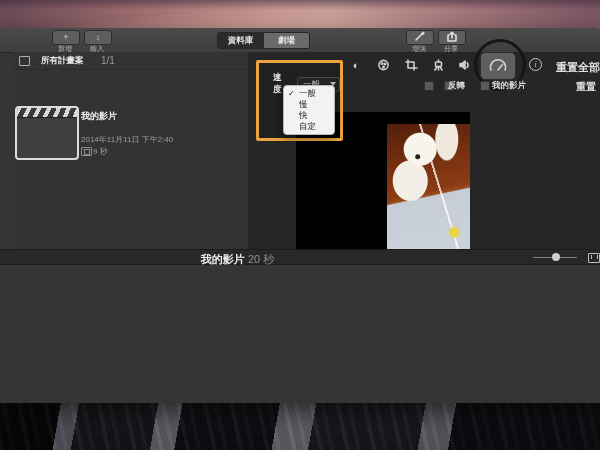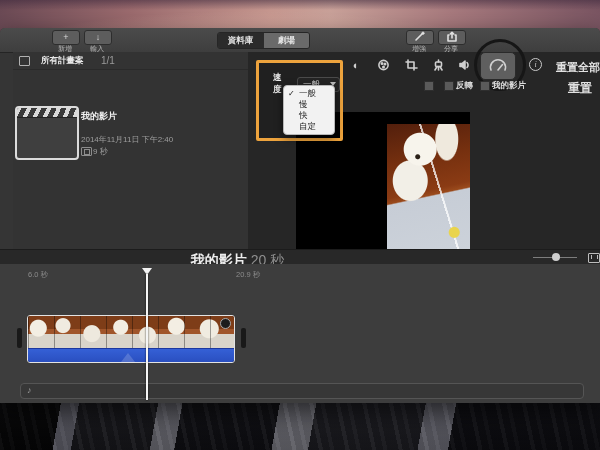--- a/index.html
+++ b/index.html
@@ -59,21 +59,21 @@
   
   .viewer-pane{left:248px;top:24px;width:352px;height:198px;background:#262626;}
   .vp-ic{top:6px;width:16px;height:14px;color:#cfcfcf;font-size:11px;text-align:center;line-height:14px;}
   .vp-ic svg{display:block;margin:1px auto;}
   .speedo-btn{left:232px;top:0px;width:34px;height:26px;background:#5f5f5f;border:1px solid #2a2a2a;border-radius:5px;}
   .speedo-btn svg{display:block;margin:4px auto;}
   .annot-circle{left:226px;top:-13px;width:46px;height:46px;border:3px solid #161616;border-radius:50%;}
   .info-btn{left:281px;top:6px;width:11px;height:11px;border:1.5px solid #c9c9c9;border-radius:50%;
     color:#c9c9c9;font-size:8px;line-height:11px;text-align:center;font-style:italic;font-family:"Liberation Serif",serif;}
   .reset-all{left:308px;top:8px;font-size:11px;color:#e2e2e2;font-weight:bold;}
-  .reset{left:320px;top:28px;font-size:12px;color:#e2e2e2;font-weight:bold;}
+  .reset{left:328px;top:28px;font-size:10px;color:#e2e2e2;font-weight:bold;}
   .chk{width:8px;height:8px;background:#5a5a5a;border:1px solid #2e2e2e;border-radius:1px;top:29px;}
   .chk-lbl{top:28px;font-size:8.5px;color:#dcdcdc;font-weight:bold;}
   
   .speed-box{left:8px;top:8px;width:81px;height:75px;border:3px solid #eda33d;border-radius:2px;background:rgba(0,0,0,.15);}
   .speed-row{left:14px;top:14px;height:14px;display:flex;align-items:center;}
   .speed-lbl{font-size:8.5px;color:#eee;font-weight:bold;}
   .speed-pop{width:38px;height:13px;background:#242424;border:1px solid #4a4a4a;border-radius:3px;
     font-size:8.5px;color:#ddd;line-height:13px;padding-left:5px;position:relative;}
   .speed-pop .chev{position:absolute;right:3px;top:4px;width:0;height:0;
     border-left:3px solid transparent;border-right:3px solid transparent;border-top:4px solid #bbb;}
@@ -88,21 +88,21 @@
       radial-gradient(circle at 37% 26%, #2a2017 0 2px, rgba(0,0,0,0) 3px),
       radial-gradient(circle at 40% 20%, #f7f4ec 0 16px, rgba(255,255,255,0) 17px),
       radial-gradient(ellipse at 72% 12%, #efe9dd 0 11px, rgba(255,255,255,0) 12px),
       radial-gradient(ellipse at 28% 45%, #f2efe7 0 17px, rgba(255,255,255,0) 18px),
       radial-gradient(circle at 81% 86%, #e9d44d 0 5px, rgba(0,0,0,0) 6px),
       linear-gradient(73deg, rgba(255,255,255,0) 0 58%, rgba(255,255,255,.75) 58% 59.5%, rgba(255,255,255,0) 60%),
       linear-gradient(168deg, #531f0c 0%, #76300f 30%, #8a3b14 52%, #9a4a1c 56%, #c7cdd6 57%, #ccd2da 100%);
   }
   
   .tl-head{left:0;top:221px;width:600px;height:14px;background:#282828;border-top:1px solid #1c1c1c;border-bottom:1px solid #1c1c1c;}
-  .tl-title{width:475px;text-align:center;top:2px;font-size:14px;color:#8f8f8f;}
+  .tl-title{width:475px;text-align:center;top:2px;font-size:11px;color:#8f8f8f;}
   .tl-title b{color:#ededed;}
   .zoom-slider{left:533px;top:7px;width:44px;height:1px;background:#7d7d7d;}
   .zoom-thumb{left:552px;top:3px;width:8px;height:8px;background:#cfcfcf;border-radius:50%;}
   .clipsize-ic{left:588px;top:3px;width:10px;height:8px;border:1px solid #bdbdbd;border-radius:1px;}
   .clipsize-ic::after{content:"";position:absolute;left:2px;top:1px;width:5px;height:4px;border-left:1px solid #bdbdbd;border-right:1px solid #bdbdbd;}
   
   .timeline{left:0;top:236px;width:600px;height:139px;background:#3d3d3d;}
   .tick{top:6px;font-size:7.5px;color:#8b8b8b;}
   .clip{left:27px;top:51px;width:206px;height:46px;border:1px solid #e3e3e3;border-radius:3px;overflow:hidden;background:#222;}
   .filmstrip{height:32px;
@@ -229,21 +229,21 @@
     </div>
     <div class="abs annot-circle"></div>
 
     <div class="abs info-btn">
       <span>i</span>
     </div>
     <div class="abs reset-all">重置全部</div>
 
     <div class="abs chk" style="left:176px;"></div>
     <div class="abs chk" style="left:196px;"></div>
-    <div class="abs chk-lbl" style="left:208px;font-family:Liberation Serif, serif;">反轉</div>
+    <div class="abs chk-lbl" style="left:200px;font-family:Liberation Serif, serif;">反轉</div>
     <div class="abs chk" style="left:232px;"></div>
     <div class="abs chk-lbl" style="left:244px;">我的影片</div>
     <div class="abs reset">重置</div>
 
     <div class="abs canvas">
       <div class="video"></div>
     </div>
 
     <div class="abs speed-box">
       <div class="abs speed-row">
@@ -268,33 +268,13 @@
   <div class="abs tl-head">
     <div class="abs tl-title">
       <b>我的影片</b>
       <span>20 秒</span>
     </div>
     <div class="abs zoom-slider"></div>
     <div class="abs zoom-thumb"></div>
     <div class="abs clipsize-ic"></div>
   </div>
 
-  <div class="abs timeline">
-    <span class="abs tick" style="left:28px;">6.0 秒</span>
-    <span class="abs tick" style="left:236px;">20.9 秒</span>
-
-    <div class="abs trim" style="left:17px;"></div>
-    <div class="abs trim" style="left:241px;"></div>
-
-    <div class="abs clip">
-      <div class="filmstrip"></div>
-      <div class="audio"></div>
-      <div class="abs speed-badge"></div>
-    </div>
-
-    <div class="abs music-well">
-      <span class="abs music-note">♪</span>
-    </div>
-
-    <div class="abs playhead-tri"></div>
-    <div class="abs playhead-line"></div>
-  </div>
 </div>
 
 </body></html>

